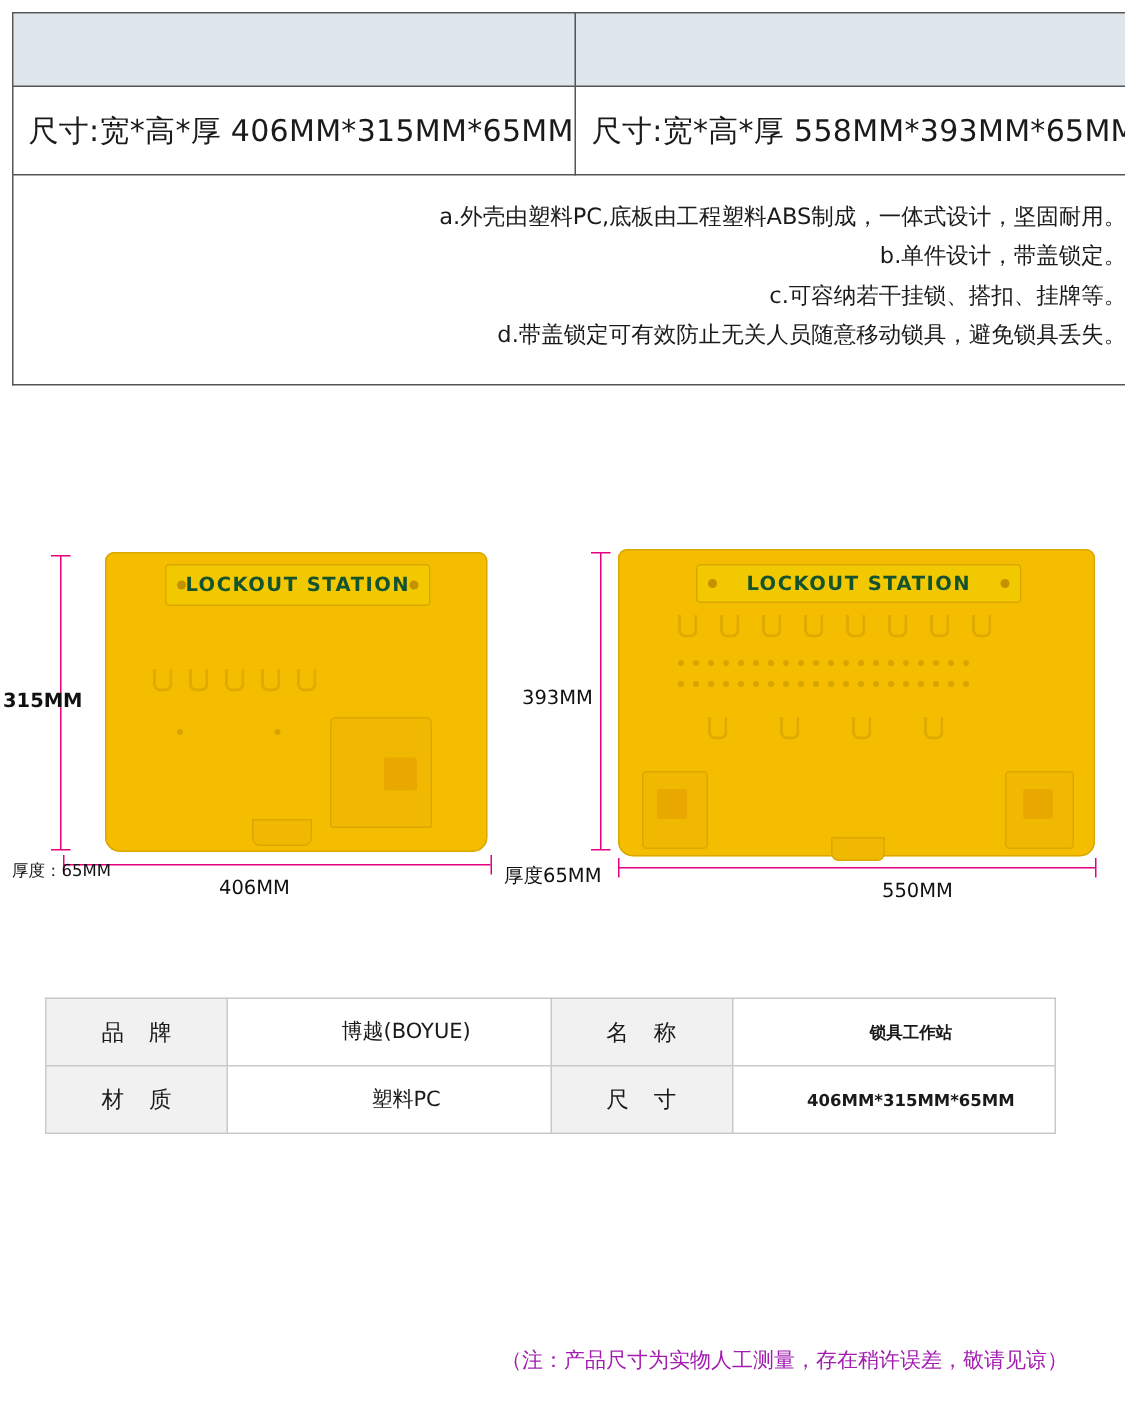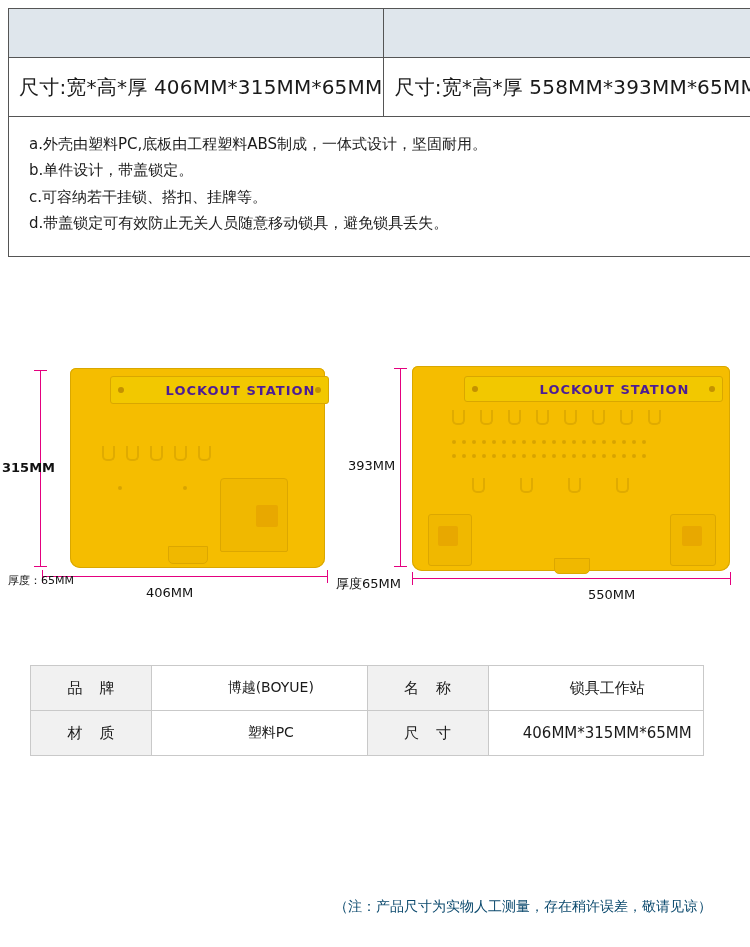--- a/index.html
+++ b/index.html
@@ -41,20 +41,21 @@
     letter-spacing: 0.2px;
     white-space: nowrap;
   }
   .spec-desc-cell {
     padding: 14px 8px 20px 20px;
     font-size: 15px;
     line-height: 1.75;
   }
   .spec-desc-cell div {
     white-space: nowrap;
+    text-align: right;
   }
 
   
   .diagram-area {
     position: absolute;
     left: 0;
     top: 340px;
     width: 750px;
     height: 290px;
   }
@@ -87,24 +88,23 @@
     box-shadow: inset 0 0 0 1px #d9a700;
   }
   .st-header {
     position: absolute;
     background: #f2c800;
     border: 1px solid #d9a700;
     border-radius: 3px;
     display: flex;
     align-items: center;
     justify-content: center;
-    color: #4c1d95;
+    color: #14532d;
     font-weight: bold;
     letter-spacing: 1px;
-    padding-left: 42px;
   }
   .st-header .scr {
     position: absolute;
     width: 6px; height: 6px;
     border-radius: 50%;
     background: #c49200;
     top: 50%;
     margin-top: -3px;
   }
   .hook {
@@ -170,31 +170,32 @@
   .param-table td.v {
     background: #ffffff;
     font-size: 14px;
     padding-left: 24px;
   }
   .param-table td.v.big {
     font-size: 19px;
     font-weight: bold;
   }
   .param-table td.v.mid {
-    font-size: 15px;
+    font-size: 11px;
+    font-weight: bold;
   }
 
   .footnote {
     position: absolute;
     left: 0;
     top: 898px;
     width: 712px;
     text-align: right;
     font-size: 14px;
-    color: #0c4a6e;
+    color: #a21caf;
   }
 </style>
 </head>
 <body>
 
 <table class="spec-table">
   <tbody>
       <tr>
     <td class="spec-head-cell" style="width:368px;"></td>
     <td class="spec-head-cell"></td>

